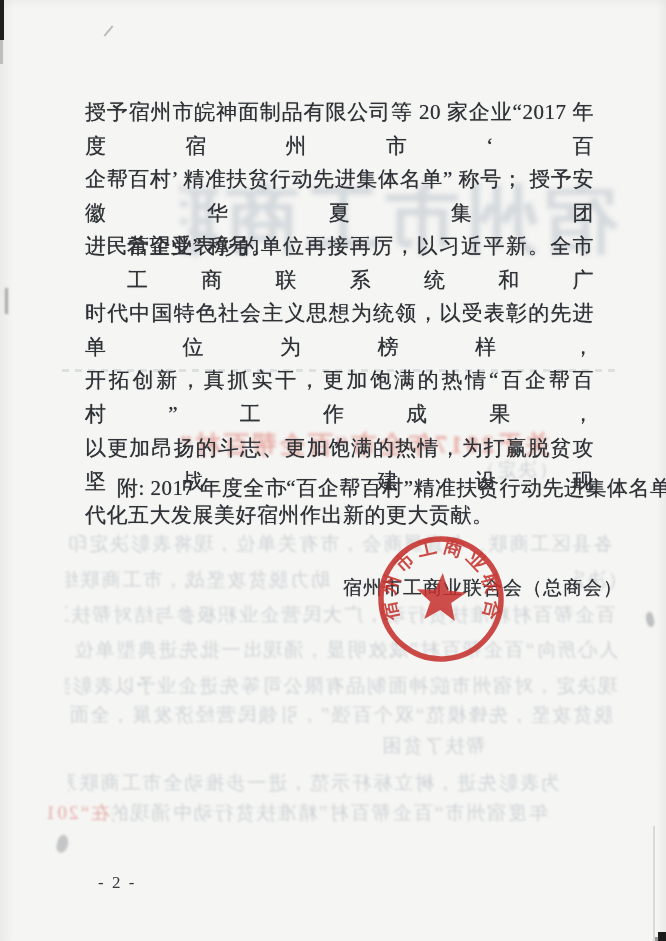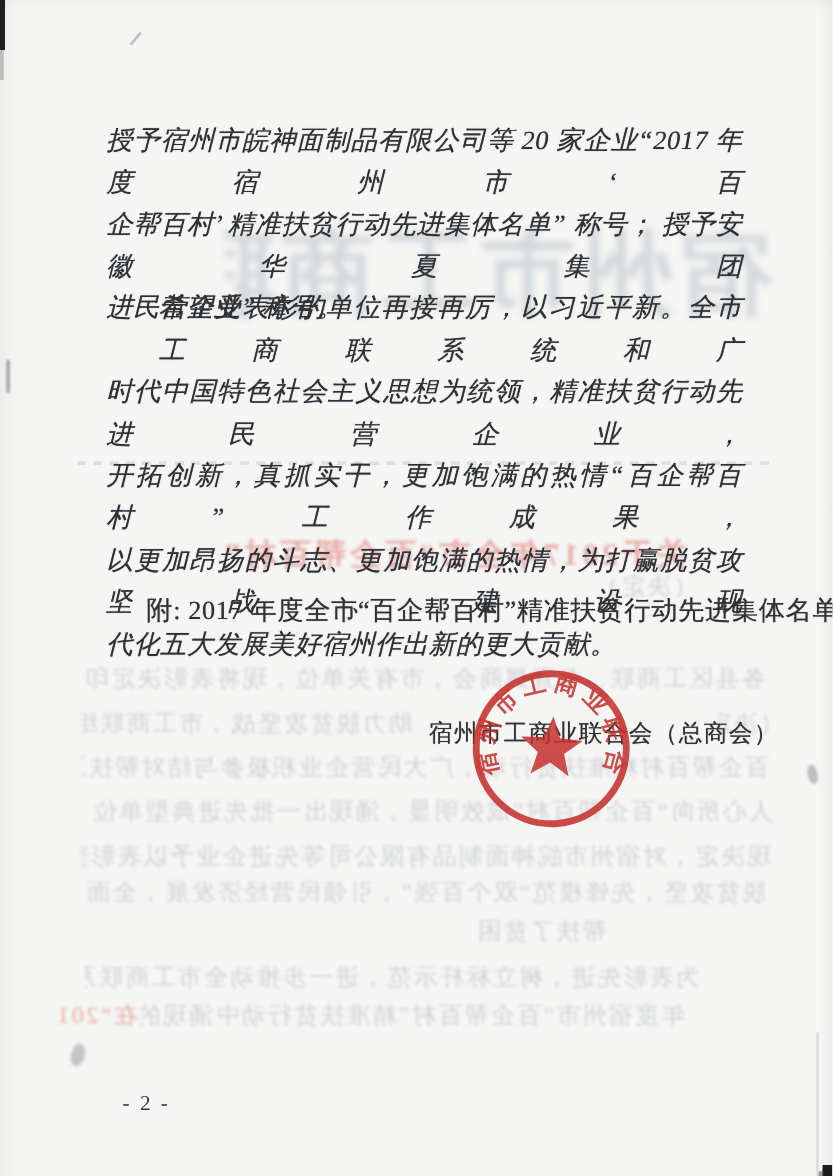--- a/index.html
+++ b/index.html
@@ -6,21 +6,21 @@
   body{width:666px;height:941px;overflow:hidden;font-family:"Liberation Serif",serif;}
   .page{position:relative;width:666px;height:941px;
     background:
       linear-gradient(90deg, rgba(205,205,205,.25) 0, rgba(255,255,255,0) 14px),
       linear-gradient(270deg, rgba(200,200,200,.22) 0, rgba(255,255,255,0) 10px),
       linear-gradient(180deg, rgba(225,225,225,.35) 0, rgba(255,255,255,0) 8px),
       #f5f5f3;
     overflow:hidden;}
   
   .ink{color:#2e3136;text-shadow:0 0 .7px rgba(46,49,54,.75);}
-  .para{position:absolute;left:85px;width:509px;font-size:21px;line-height:33.6px;letter-spacing:.5px;font-style:italic;}
+  .para{position:absolute;left:85px;width:509px;font-size:21px;line-height:33.6px;letter-spacing:.5px;}
   .jline{text-align:justify;text-align-last:justify;}
   .lline{text-align:left;}
   .indent{padding-left:42px;}
   .single{position:absolute;font-size:21px;line-height:34px;letter-spacing:.5px;white-space:nowrap;}
   .sig{font-size:19px;letter-spacing:1px;}
   .date{font-size:19px;letter-spacing:2px;}
   .pagenum{font-size:17px;letter-spacing:2px;color:#35383d;}
   
   .bleed{position:absolute;transform:scaleX(-1);color:rgba(150,160,172,.40);
          filter:blur(1.3px);font-size:19px;line-height:20px;letter-spacing:2px;
@@ -85,21 +85,21 @@
   <div class="bleed" style="left:112px;top:803px;width:436px;">年度宿州市“百企帮百村”精准扶贫行动中涌现的先进单位</div>
 
   <div class="para ink" style="top:96px;">
     <div class="jline">授予宿州市皖神面制品有限公司等 20 家企业“2017 年度宿州市‘百</div>
     <div class="jline">企帮百村’ 精准扶贫行动先进集体名单” 称号； 授予安徽华夏集团</div>
     <div class="lline">进民营企业” 称号。</div>
   </div>
 
   <div class="para ink" style="top:230px;">
     <div class="jline indent">希望受表彰的单位再接再厉，以习近平新。全市工商联系统和广</div>
-    <div class="jline">时代中国特色社会主义思想为统领，精准扶贫行动先进民营企业，</div>
+    <div class="jline">时代中国特色社会主义思想为统领，以受表彰的先进单位为榜样，</div>
     <div class="jline">开拓创新，真抓实干，更加饱满的热情“百企帮百村”工作成果，</div>
     <div class="jline">以更加昂扬的斗志、更加饱满的热情，为打赢脱贫攻坚战、建设现</div>
     <div class="lline">代化五大发展美好宿州作出新的更大贡献。</div>
   </div>
 
   <div class="single ink" style="left:117px;top:471px;">附: 2017 年度全市“百企帮百村”精准扶贫行动先进集体名单</div>
 
   <div class="single ink sig" style="left:343px;top:571px;text-align:right;">宿州市工商业联合会（总商会）</div>
 
 

